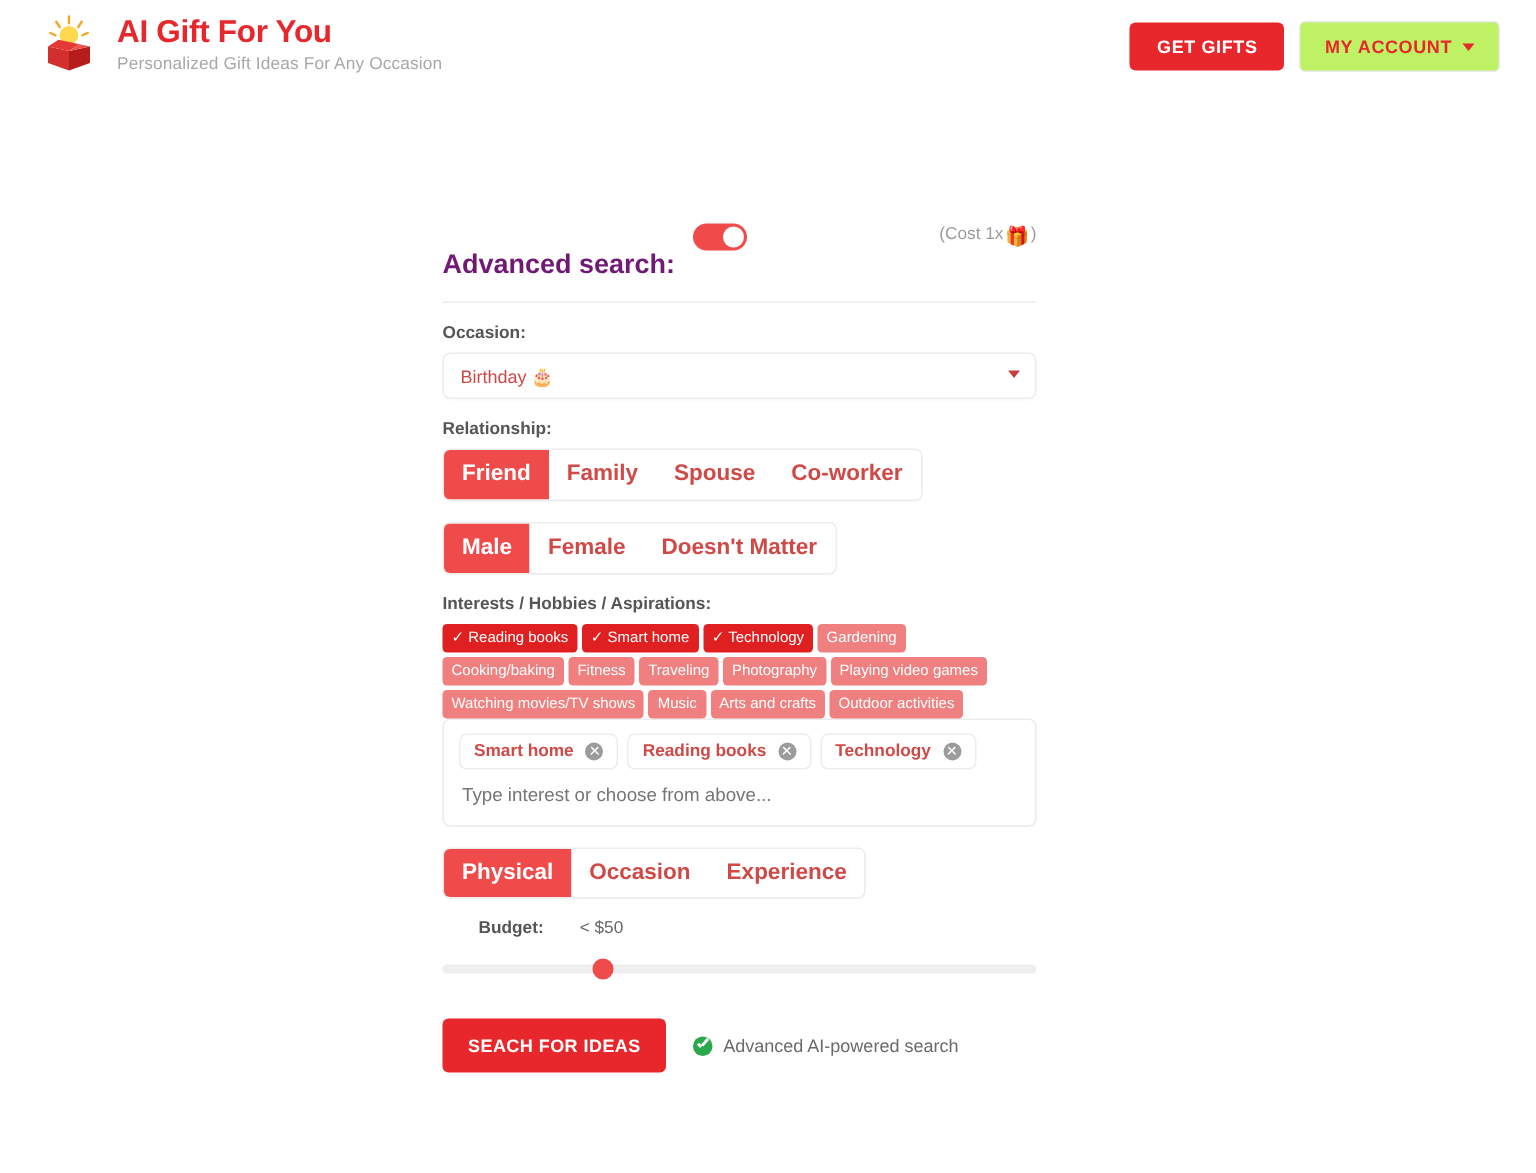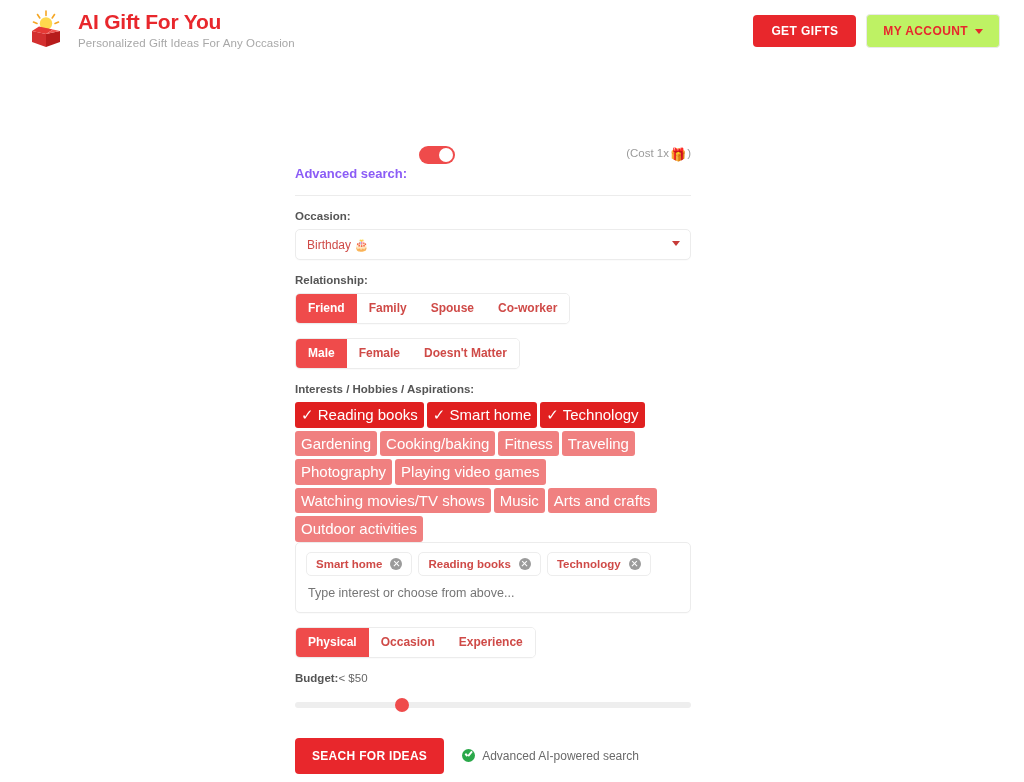--- a/index.html
+++ b/index.html
@@ -56,21 +56,21 @@
   }
 
   
   .panel { position:absolute; left:295px; top:128px; width:396px; }
 
   .adv-row {
     display:flex; align-items:center; justify-content:space-between;
     padding-bottom:14px; border-bottom:1px solid #ececec;
   }
   .adv-left { display:flex; align-items:center; gap:12px; }
-  .adv-label { font-size:13px; font-weight:bold; color:#8b5cf6;margin-top:38px; }
+  .adv-label { font-size:18px; font-weight:bold; color:#701a75;margin-top:38px; }
   .toggle {
     width:36px; height:18px; border-radius:9px; background:#ef4b4b;
     position:relative; cursor:pointer; flex:none;
   }
   .toggle .knob {
     position:absolute; right:2px; top:2px;
     width:14px; height:14px; border-radius:50%; background:#fff;
   }
   .cost-note { font-size:11.5px; color:#9b9b9b; display:flex; gap:1px;}
   .cost-note .gift { font-size:13px; }
@@ -99,31 +99,31 @@
     pointer-events:none;
   }
 
   
   .seg {
     display:inline-flex; border:1px solid #ececec; border-radius:5px;
     overflow:hidden; background:#fff;
     box-shadow:0 1px 1px rgba(0,0,0,0.02);
   }
   .seg-item {
-    font-size:12px; font-weight:bold; color:#cf4a47;
+    font-size:15px; font-weight:bold; color:#cf4a47;
     padding:7px 12px; background:#fff; cursor:pointer;
     white-space:nowrap; border:none; font-family:inherit;
     line-height:1.25;
   }
   .seg-item.active { background:#ef4b4b; color:#fff; }
 
   
   .tagcloud { display:flex; flex-wrap:wrap; gap:3px; max-width:370px; }
   .tag {
-    font-size:15px; color:#fff; background:#f08080;
+    font-size:10px; color:#fff; background:#f08080;
     padding:3px 6px; border-radius:3px; cursor:pointer;
     white-space:nowrap; line-height:1.3;
   }
   .tag.selected { background:#e02020; }
 
   
   .chipbox {
     border:1px solid #ececec; border-radius:5px; background:#fff;
     padding:9px 10px 11px 10px;
     box-shadow:0 1px 1px rgba(0,0,0,0.02);
@@ -145,21 +145,21 @@
   }
   .chip-x:before { transform:rotate(45deg); }
   .chip-x:after  { transform:rotate(-45deg); }
   .chip-input {
     margin-top:10px; font-size:12.5px; color:#b7bcc4;
     border:none; outline:none; width:100%; font-family:Liberation Sans, sans-serif;
     background:transparent; padding:0 2px;
   }
 
   
-  .budget-row { display:flex; align-items:baseline; gap:0; margin-bottom:0; }
+  .budget-row { display:flex; align-items:baseline; gap:24px; margin-bottom:0;margin-left:24px; }
   .budget-val { font-size:11.5px; color:#666; }
   .slider {
     margin-top:14px; position:relative; height:14px;
   }
   .slider-track {
     position:absolute; left:0; right:0; top:4px; height:6px;
     background:#eeeeee; border-radius:3px;
   }
   .slider-thumb {
     position:absolute; top:0; width:14px; height:14px;

